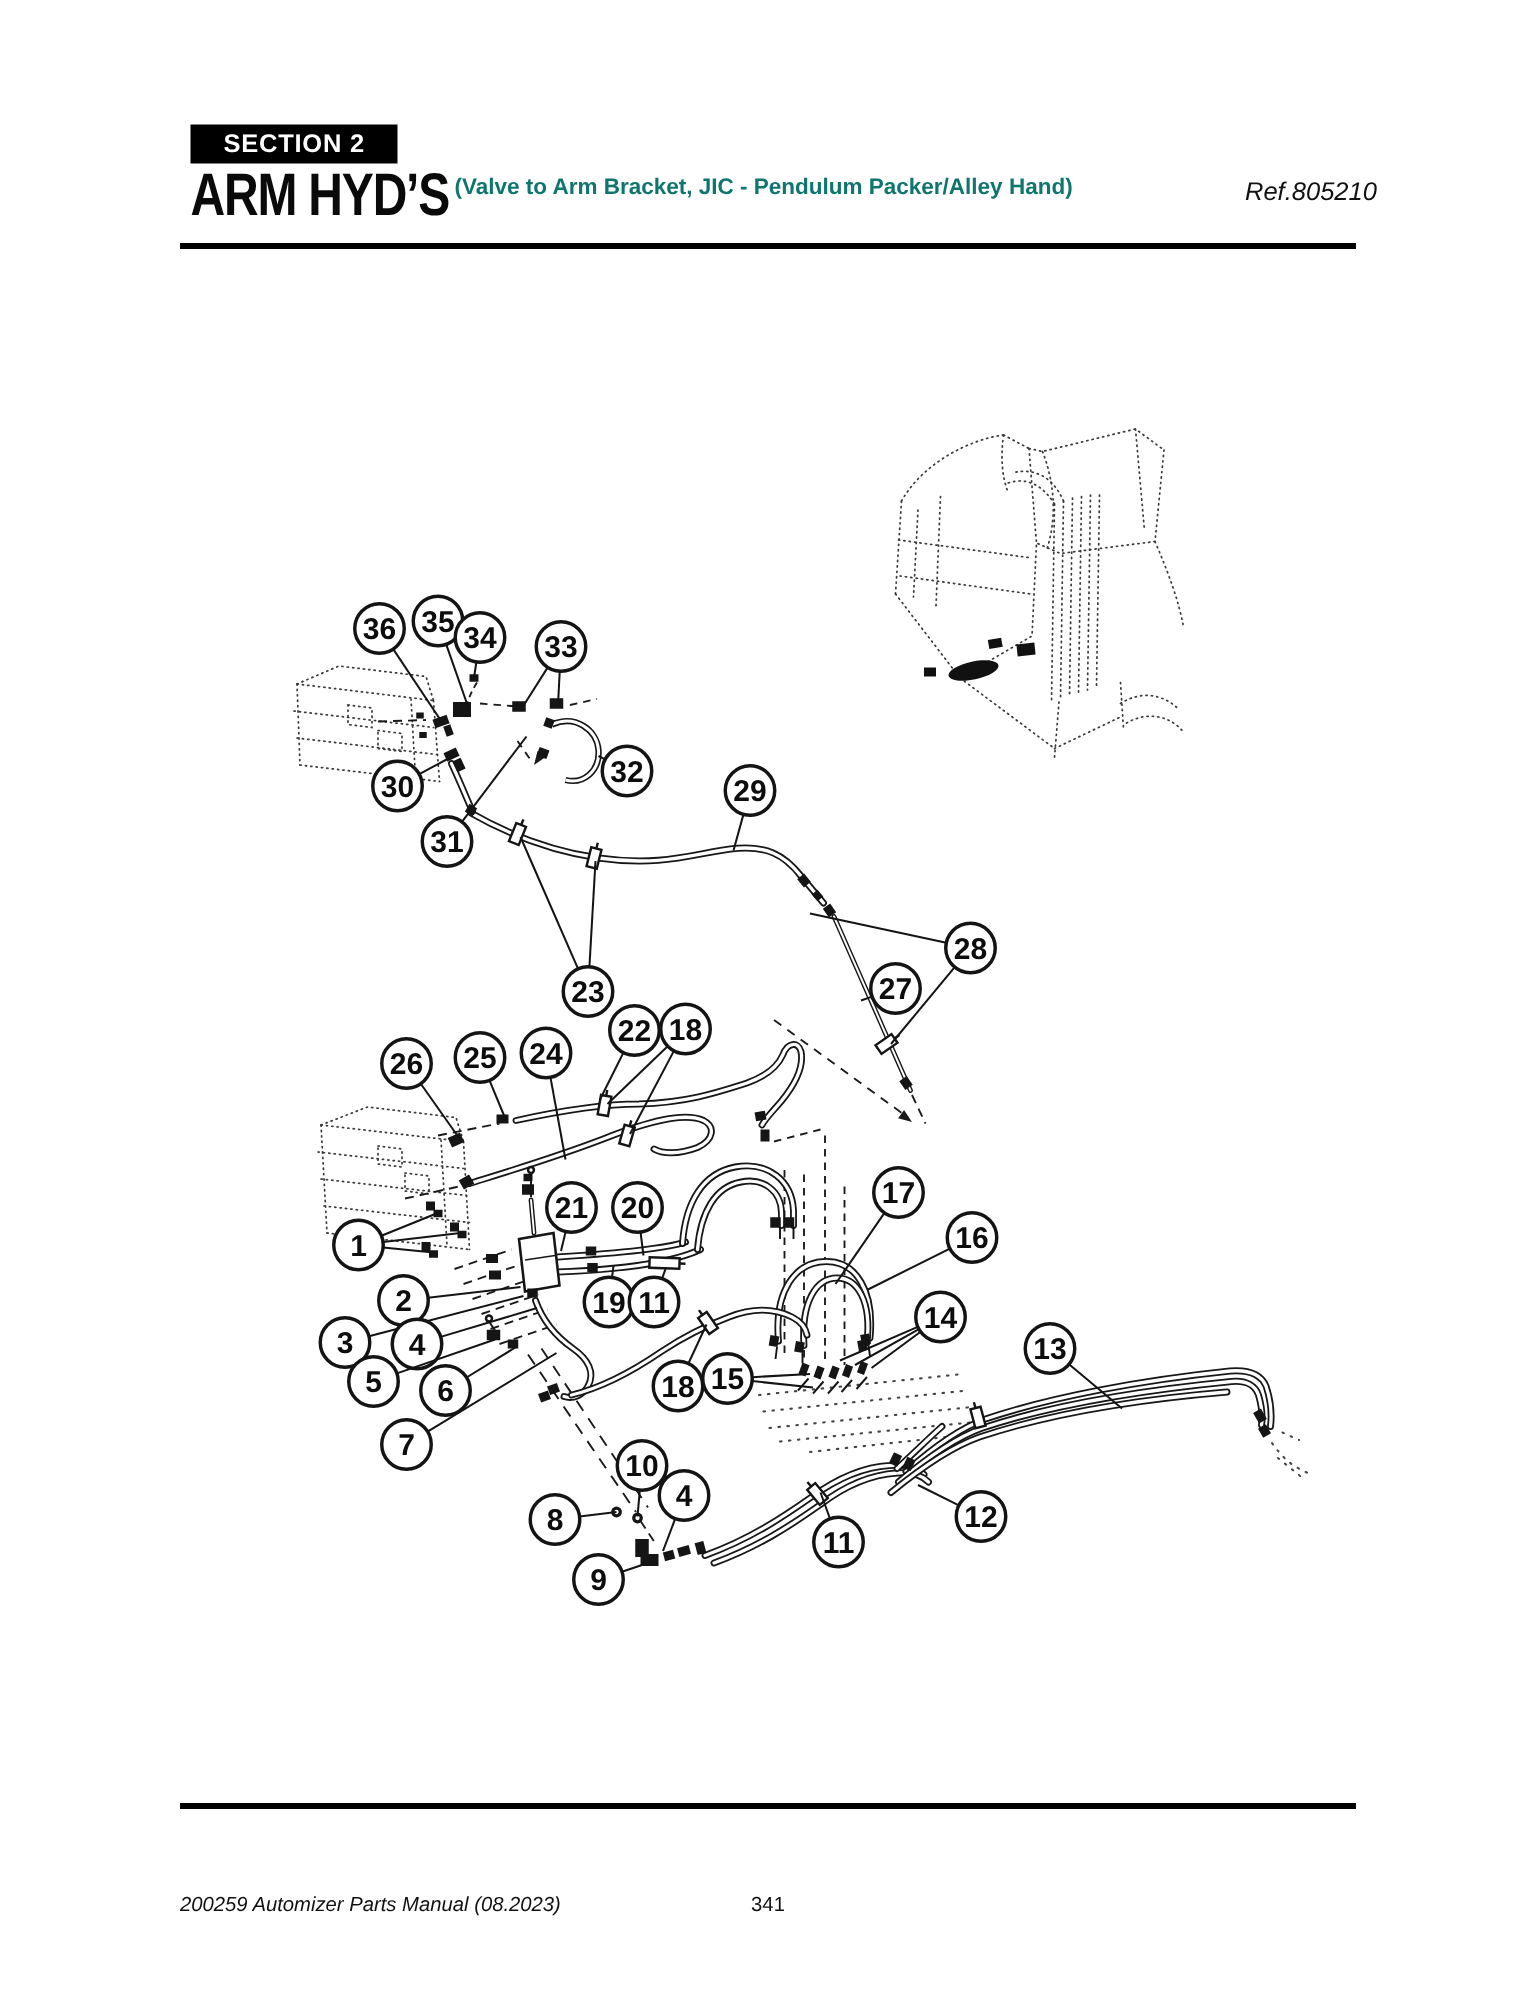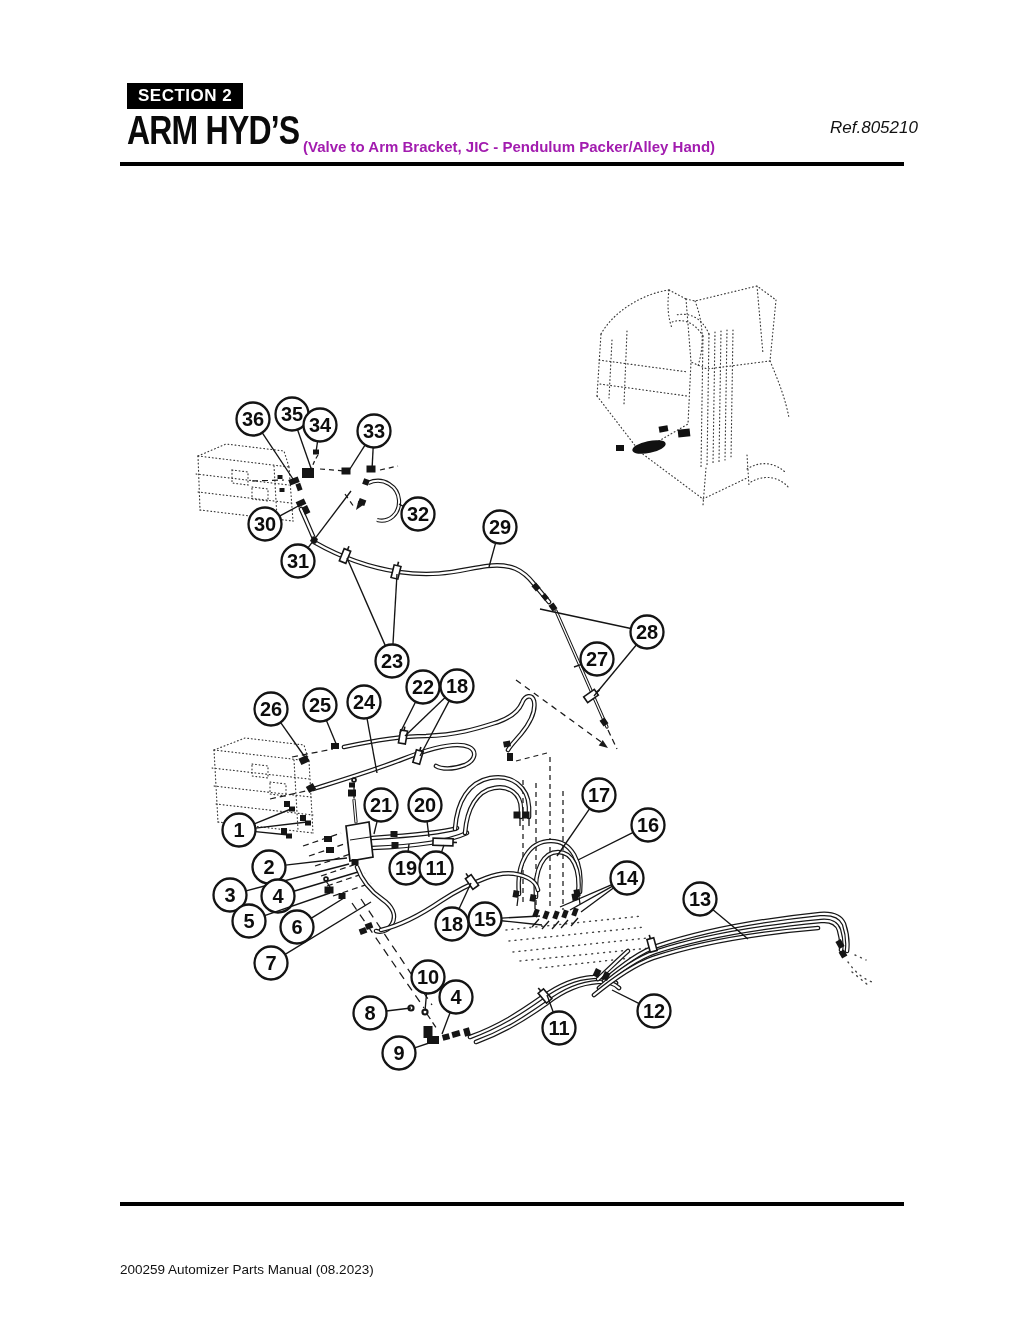--- a/index.html
+++ b/index.html
@@ -1,26 +1,26 @@
 <!DOCTYPE html>
 <html><head>
 <meta charset="utf-8">
 <style>
   html,body{margin:0;padding:0;background:#888;}
   .page{position:relative;width:1024px;height:1326px;background:#fff;
         font-family:"Liberation Sans",sans-serif;overflow:hidden;margin:0 auto;}
   .badge{position:absolute;left:127px;top:83px;background:#000;color:#fff;
-         font-weight:bold;font-size:17px;line-height:26px;padding:0 11px;letter-spacing:.5px;}
+         font-weight:bold;font-size:17px;line-height:26px;padding:0 22px;letter-spacing:.5px;}
   .title{position:absolute;left:127px;top:108px;font-size:40px;font-weight:bold;color:#0a0a0a;
          transform:scaleX(.8);transform-origin:0 50%;letter-spacing:-1px;white-space:nowrap;}
-  .subtitle{position:absolute;left:303px;top:138px;font-size:15px;font-weight:bold;color:#a21caf;white-space:nowrap;}
+  .subtitle{position:absolute;left:303px;top:116px;font-size:15px;font-weight:bold;color:#0f766e;white-space:nowrap;}
   .ref{position:absolute;left:830px;top:118px;font-size:17px;font-style:italic;color:#111;}
   .rule{position:absolute;left:120px;width:784px;height:4px;background:#000;}
   .rule-top{top:162px;} .rule-bottom{top:1202px;}
-  .f-left{position:absolute;left:120px;top:1262px;font-size:13.5px;color:#111;}
+  .f-left{position:absolute;left:120px;top:1262px;font-size:13.5px;color:#111;font-style:italic;}
   .f-page{position:absolute;left:0;right:0;top:1262px;text-align:center;font-size:13.5px;color:#111;}
   svg.diagram{position:absolute;left:0;top:0;}
 </style>
 </head>
 <body>
 
 <div class="page">
   <div class="badge">SECTION 2</div>
   <div class="title">ARM HYD’S</div>
   <div class="subtitle">(Valve to Arm Bracket, JIC - Pendulum Packer/Alley Hand)</div>
@@ -492,13 +492,14 @@
         <g>
           <line x1="639.2419513485014" y1="1003.6209756742506" x2="612" y2="990" stroke="#141414" stroke-width="1.35"></line>
           <circle cx="654" cy="1011" r="16.5" fill="#fff" stroke="#141414" stroke-width="2.3"></circle>
           <text x="654" y="1018" text-anchor="middle" font-size="20" font-weight="bold" font-family="&quot;Liberation Sans&quot;,sans-serif" fill="#0d0d0d">12</text>
         </g>
       </g>
     </svg>
 
   <div class="rule rule-bottom"></div>
   <div class="f-left">200259 Automizer Parts Manual (08.2023)</div>
+  <div class="f-page">341</div>
 </div>
 
 </body></html>

